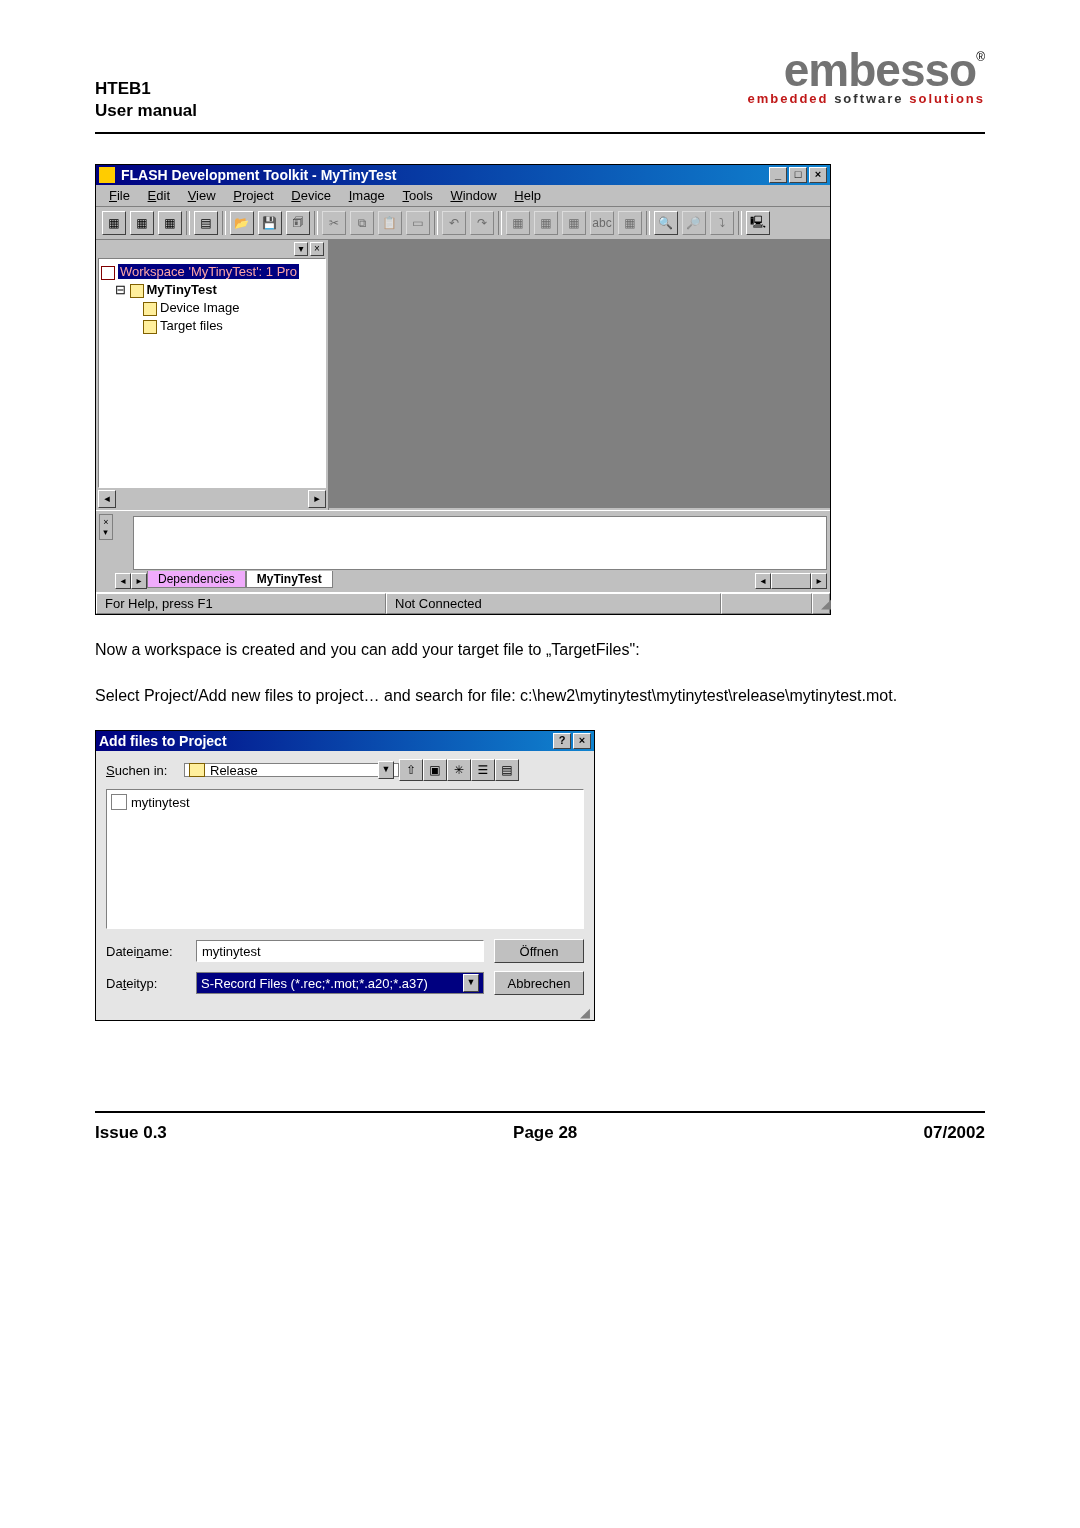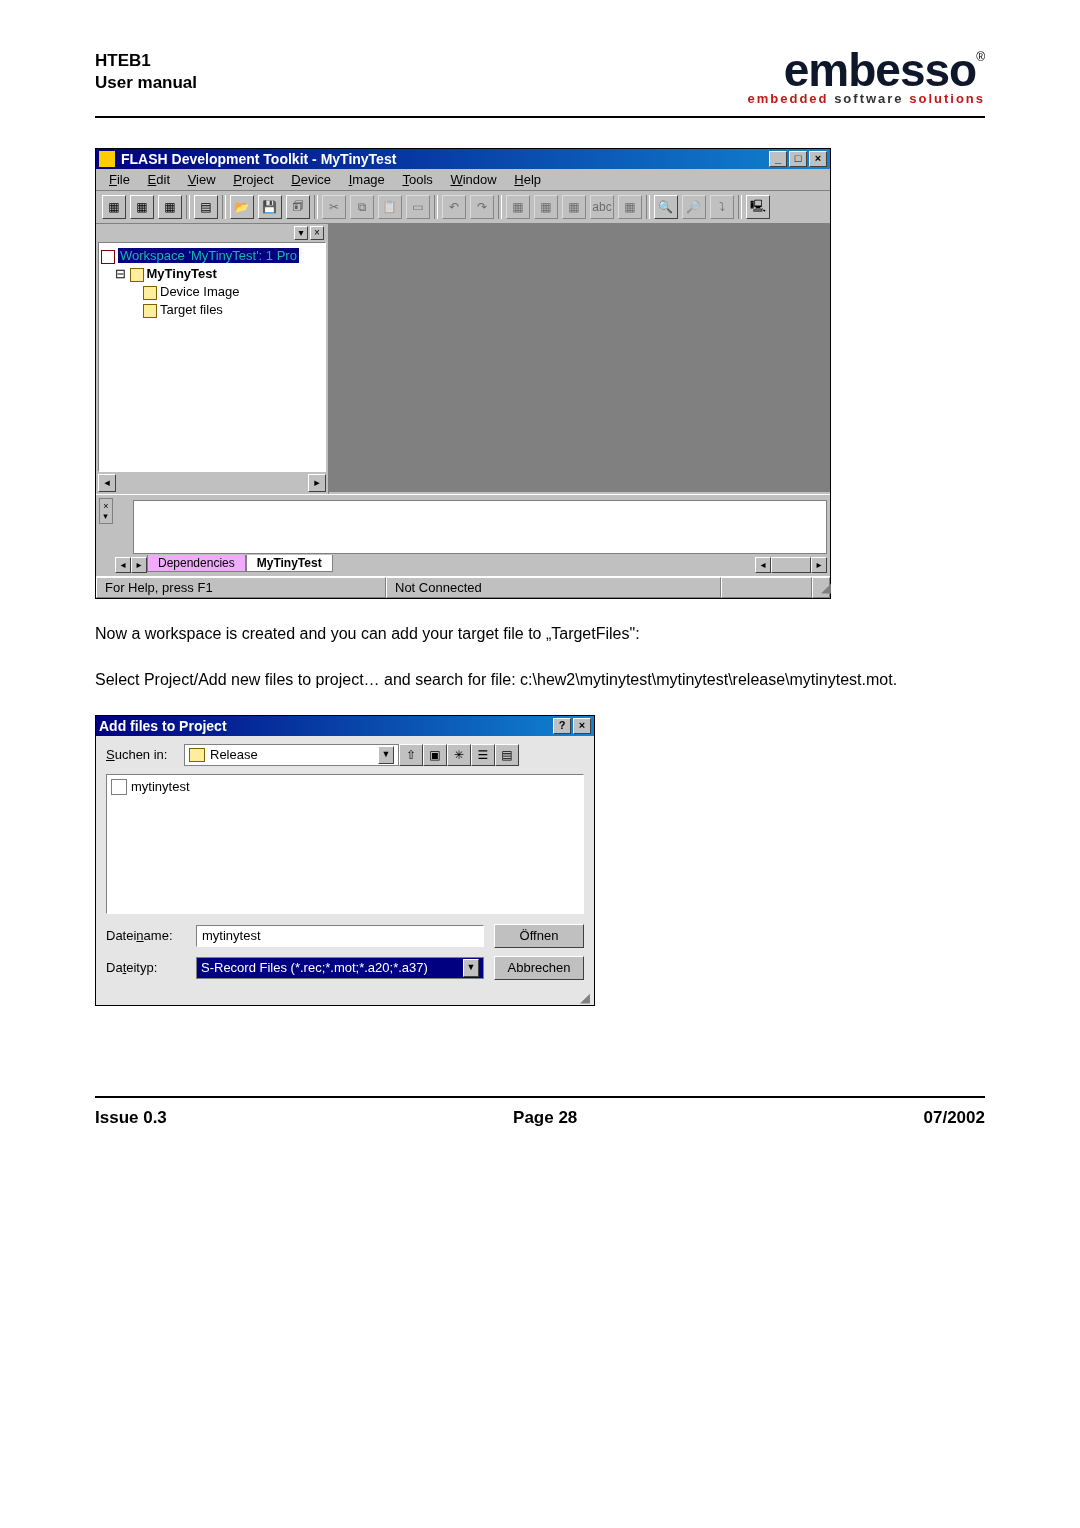--- a/index.html
+++ b/index.html
@@ -9,23 +9,23 @@
     font-family: Verdana, Arial, sans-serif;
     color: #000;
     padding: 50px 95px 40px 95px;
   }
   .doc-header {
     display: flex;
     justify-content: space-between;
     align-items: flex-start;
     margin-bottom: 6px;
   }
-  .doc-title-block { font-weight: bold; font-size: 17px; line-height: 1.3; }
+  .doc-title-block { font-weight: bold; font-size: 17px; line-height: 1.3; margin-top: 28px; }
   .logo { text-align: right; }
-  .logo-main { font-size: 46px; font-weight: 900; color: #0f172a; line-height: 0.9; letter-spacing: -1px; }
+  .logo-main { font-size: 46px; font-weight: 900; color: #737373; line-height: 0.9; letter-spacing: -1px; }
   .logo-reg { font-size: 12px; vertical-align: top; color: #000; }
   .logo-tag { font-size: 13px; letter-spacing: 2px; }
   .lt1 { color: #c01818; font-weight: bold; }
   .lt2 { color: #333; font-weight: bold; }
   .hr { height: 2px; background: #000; margin: 10px 0 30px 0; }
 
   
   .appwin {
     width: 736px;
     border: 1px solid #000;
@@ -99,21 +99,21 @@
   .tree {
     background: #fff; border: 1px solid #808080;
     border-right-color:#fff; border-bottom-color:#fff;
     padding: 4px 2px; height: 230px; overflow:hidden;
   }
   .tnode { white-space: nowrap; font-size: 13px; line-height: 18px; }
   .tnode .ticon2 { display:inline-block; width:14px; height:14px; vertical-align:middle; margin-right:3px;}
   .ic-ws { background:#fff; border:1px solid #800000;}
   .ic-prj{ background:#ffef9c; border:1px solid #806000;}
   .ic-fld{ background:#ffef9c; border:1px solid #806000;}
-  .tsel { background:#000080; color:#14b8a6; padding:0 2px;}
+  .tsel { background:#000080; color:#fca5a5; padding:0 2px;}
   .sidescroll {
     display:flex; justify-content:space-between; margin-top:2px;
   }
   .sidescroll .sbtn { width:18px;height:18px;background:#c0c0c0;border:1px solid #fff;border-right-color:#404040;border-bottom-color:#404040;font-size:11px;text-align:center;line-height:15px;}
   .mainpane {
     flex:1; background:#808080; height: 268px;
   }
   .bottompane {
     border-top:1px solid #fff;
     background:#c0c0c0; padding:3px;
@@ -139,21 +139,21 @@
     width: 500px;
     border: 1px solid #000;
     background: #e5e5e5;
     font-family: "MS Sans Serif", Tahoma, sans-serif;
     font-size: 13px;
     margin-top: 18px;
   }
   .dlg .titlebar { font-size:14px;}
   .dlg-row { display:flex; align-items:center; padding:8px 10px; gap:0;}
   .dlg-lbl { width:78px;}
-  .combo { flex:0 0 215px; height:22px; background:#fff; border:1px solid #808080; display:flex; align-items:center; padding:0 4px; gap:5px;}
+  .combo { flex:0 0 215px; height:14px; background:#fff; border:1px solid #808080; display:flex; align-items:center; padding:0 4px; gap:5px;}
   .combo .fic { width:16px;height:14px;background:#ffef9c;border:1px solid #806000;}
   .combo .dd { margin-left:auto;width:16px;height:18px;background:#c0c0c0;border:1px solid #fff;border-right-color:#404040;border-bottom-color:#404040;font-size:9px;text-align:center;line-height:15px;}
   .iconbtn { width:24px;height:22px;background:#c0c0c0;border:1px solid #fff;border-right-color:#404040;border-bottom-color:#404040;display:inline-flex;align-items:center;justify-content:center;font-size:12px;}
   .filelist { margin:0 10px; background:#fff; border:1px solid #808080; border-right-color:#fff;border-bottom-color:#fff; height:140px; padding:4px;}
   .fileitem { display:flex; align-items:center; gap:4px; font-size:13px;}
   .fileitem .fi-ic{ width:16px;height:16px;border:1px solid #808080;background:#fff;display:inline-block;}
   .dlg-bottom { padding: 10px; display:grid; grid-template-columns: 80px 1fr 90px; grid-gap:8px 10px; align-items:center;}
   .txtin { height:22px; background:#fff; border:1px solid #808080; border-right-color:#fff;border-bottom-color:#fff; padding:2px 5px; font-size:13px;}
   .selhl { background:#000080; color:#fff; display:flex; align-items:center; padding:0 4px; height:22px; border:1px solid #808080;}
   .selhl .dd{ margin-left:auto;width:16px;height:18px;background:#c0c0c0;border:1px solid #fff;border-right-color:#404040;border-bottom-color:#404040;font-size:9px;text-align:center;line-height:15px; color:#000;}

